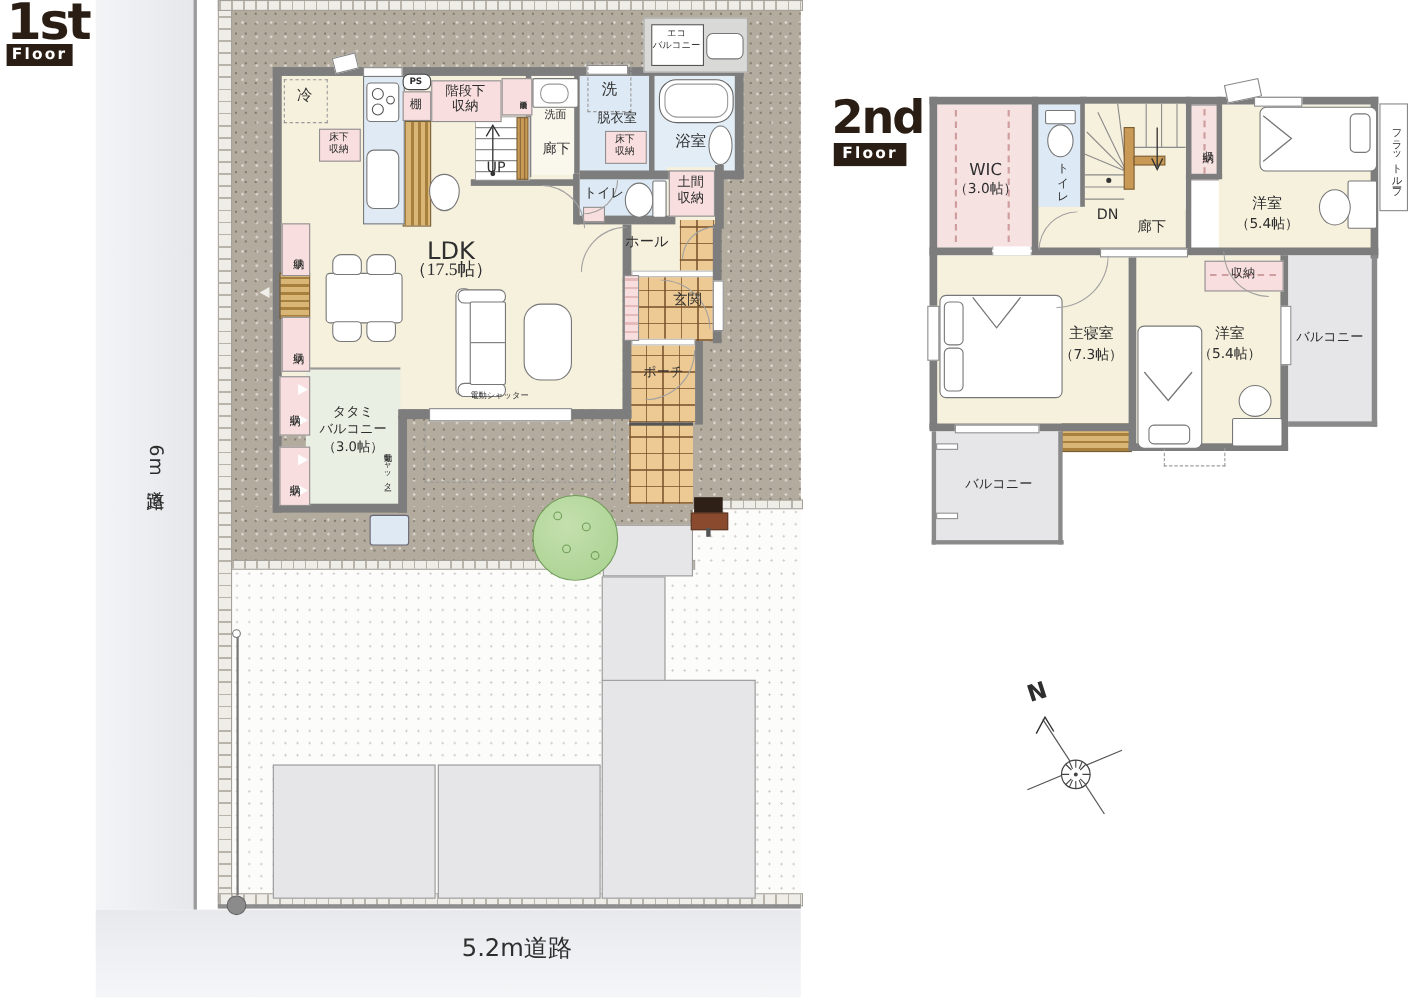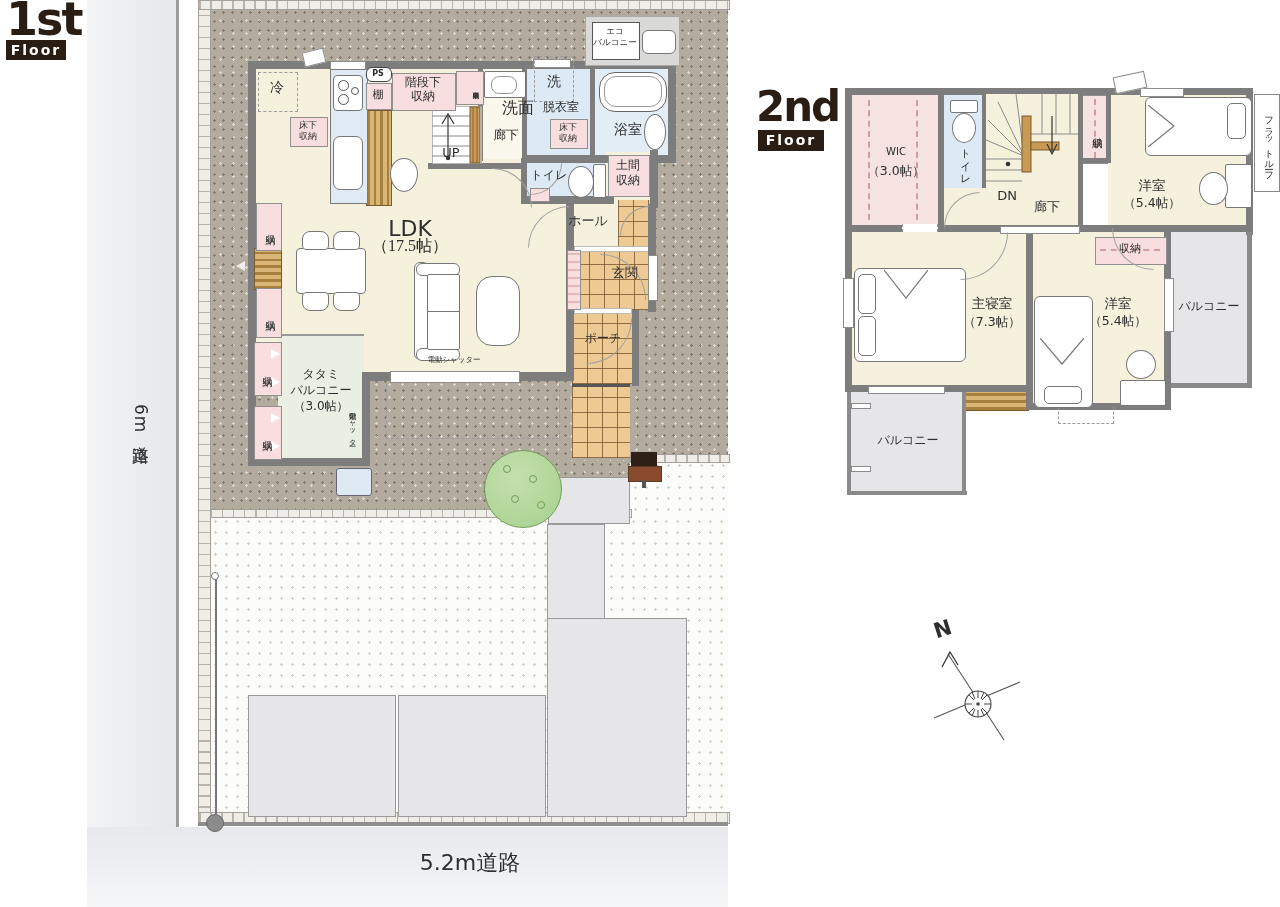--- a/index.html
+++ b/index.html
@@ -243,21 +243,21 @@
 
   <div class="lab" style="left:360px;top:216px;width:100px;font-size:22px;">LDK</div>
   <div class="lab" style="left:352px;top:237px;width:116px;font-size:16px;font-family:Liberation Serif, serif;">（17.5帖）</div>
   <div class="lab" style="left:282px;top:368px;width:78px;font-size:12px;">タタミ</div>
   <div class="lab" style="left:282px;top:384px;width:78px;font-size:12px;">バルコニー</div>
   <div class="lab" style="left:282px;top:400px;width:78px;font-size:12px;">（3.0帖）</div>
   <div class="lab" style="left:556px;top:214px;width:64px;font-size:13px;">ホール</div>
   <div class="lab" style="left:602px;top:266px;width:46px;font-size:13px;">玄関</div>
   <div class="lab" style="left:578px;top:332px;width:50px;font-size:12px;">ポーチ</div>
   <div class="lab" style="left:484px;top:128px;width:44px;font-size:12.5px;">廊下</div>
-  <div class="lab" style="left:495px;top:99px;width:46px;font-size:16px;text-align:center;">洗面</div>
+  <div class="lab" style="left:482px;top:99px;width:46px;font-size:10px;text-align:center;">洗面</div>
   <div class="lab" style="left:534px;top:101px;width:54px;font-size:12px;">脱衣室</div>
   <div class="lab" style="left:604px;top:122px;width:48px;font-size:14px;">浴室</div>
   <div class="lab" style="left:528px;top:169px;width:42px;font-size:12px;">トイレ</div>
 
   <div class="lab badge-num" style="left:6px;top:-4px;width:64px;font-size:46px;">1st</div>
   <div class="a badge-word" style="left:6px;top:40px;width:60px;height:20px;font-size:14px;line-height:20px;">
     <span>Floor</span>
   </div>
   <div class="lab badge-num" style="left:756px;top:86px;width:76px;font-size:42px;">2nd</div>
   <div class="a badge-word" style="left:758px;top:130px;width:66px;height:21px;font-size:14px;line-height:21px;">
@@ -357,21 +357,21 @@
   <svg class="a" style="left:1040px;top:338px;" width="44" height="30" viewBox="0 0 44 30">
     <polyline points="0,0 22,26 44,0" fill="#fff" stroke="#777" stroke-width="1.2"></polyline>
   </svg>
   <div class="a furn" style="left:1120px;top:380px;width:44px;height:24px;border-radius:2px;"></div>
   <div class="a furn" style="left:1126px;top:350px;width:28px;height:27px;border-radius:50%;"></div>
 
   <div class="a arc" style="left:960px;top:232px;width:46px;height:46px;transform:rotate(180deg);"></div>
   <div class="a arc" style="left:1112px;top:228px;width:40px;height:40px;transform:rotate(270deg);"></div>
   <div class="a arc" style="left:944px;top:192px;width:34px;height:34px;"></div>
 
-  <div class="lab" style="left:852px;top:146px;width:88px;font-size:10px;">WIC</div>
+  <div class="lab" style="left:852px;top:146px;width:88px;font-size:15px;">WIC</div>
   <div class="lab" style="left:852px;top:164px;width:88px;font-size:12.5px;">（3.0帖）</div>
   <div class="lab vert" style="left:955px;top:134px;width:16px;height:52px;font-size:10.5px;">トイレ</div>
   <div class="lab" style="left:992px;top:189px;width:30px;font-size:13px;">DN</div>
   <div class="lab" style="left:1022px;top:200px;width:50px;font-size:13px;">廊下</div>
   <div class="lab vert" style="left:1087px;top:108px;width:16px;height:44px;font-size:10.5px;">収納</div>
   <div class="lab" style="left:1116px;top:178px;width:72px;font-size:13.5px;">洋室</div>
   <div class="lab" style="left:1112px;top:196px;width:80px;font-size:12.5px;">（5.4帖）</div>
   <div class="lab" style="left:958px;top:296px;width:68px;font-size:13.5px;">主寝室</div>
   <div class="lab" style="left:954px;top:315px;width:76px;font-size:12.5px;">（7.3帖）</div>
   <div class="lab" style="left:1086px;top:296px;width:64px;font-size:13.5px;">洋室</div>

